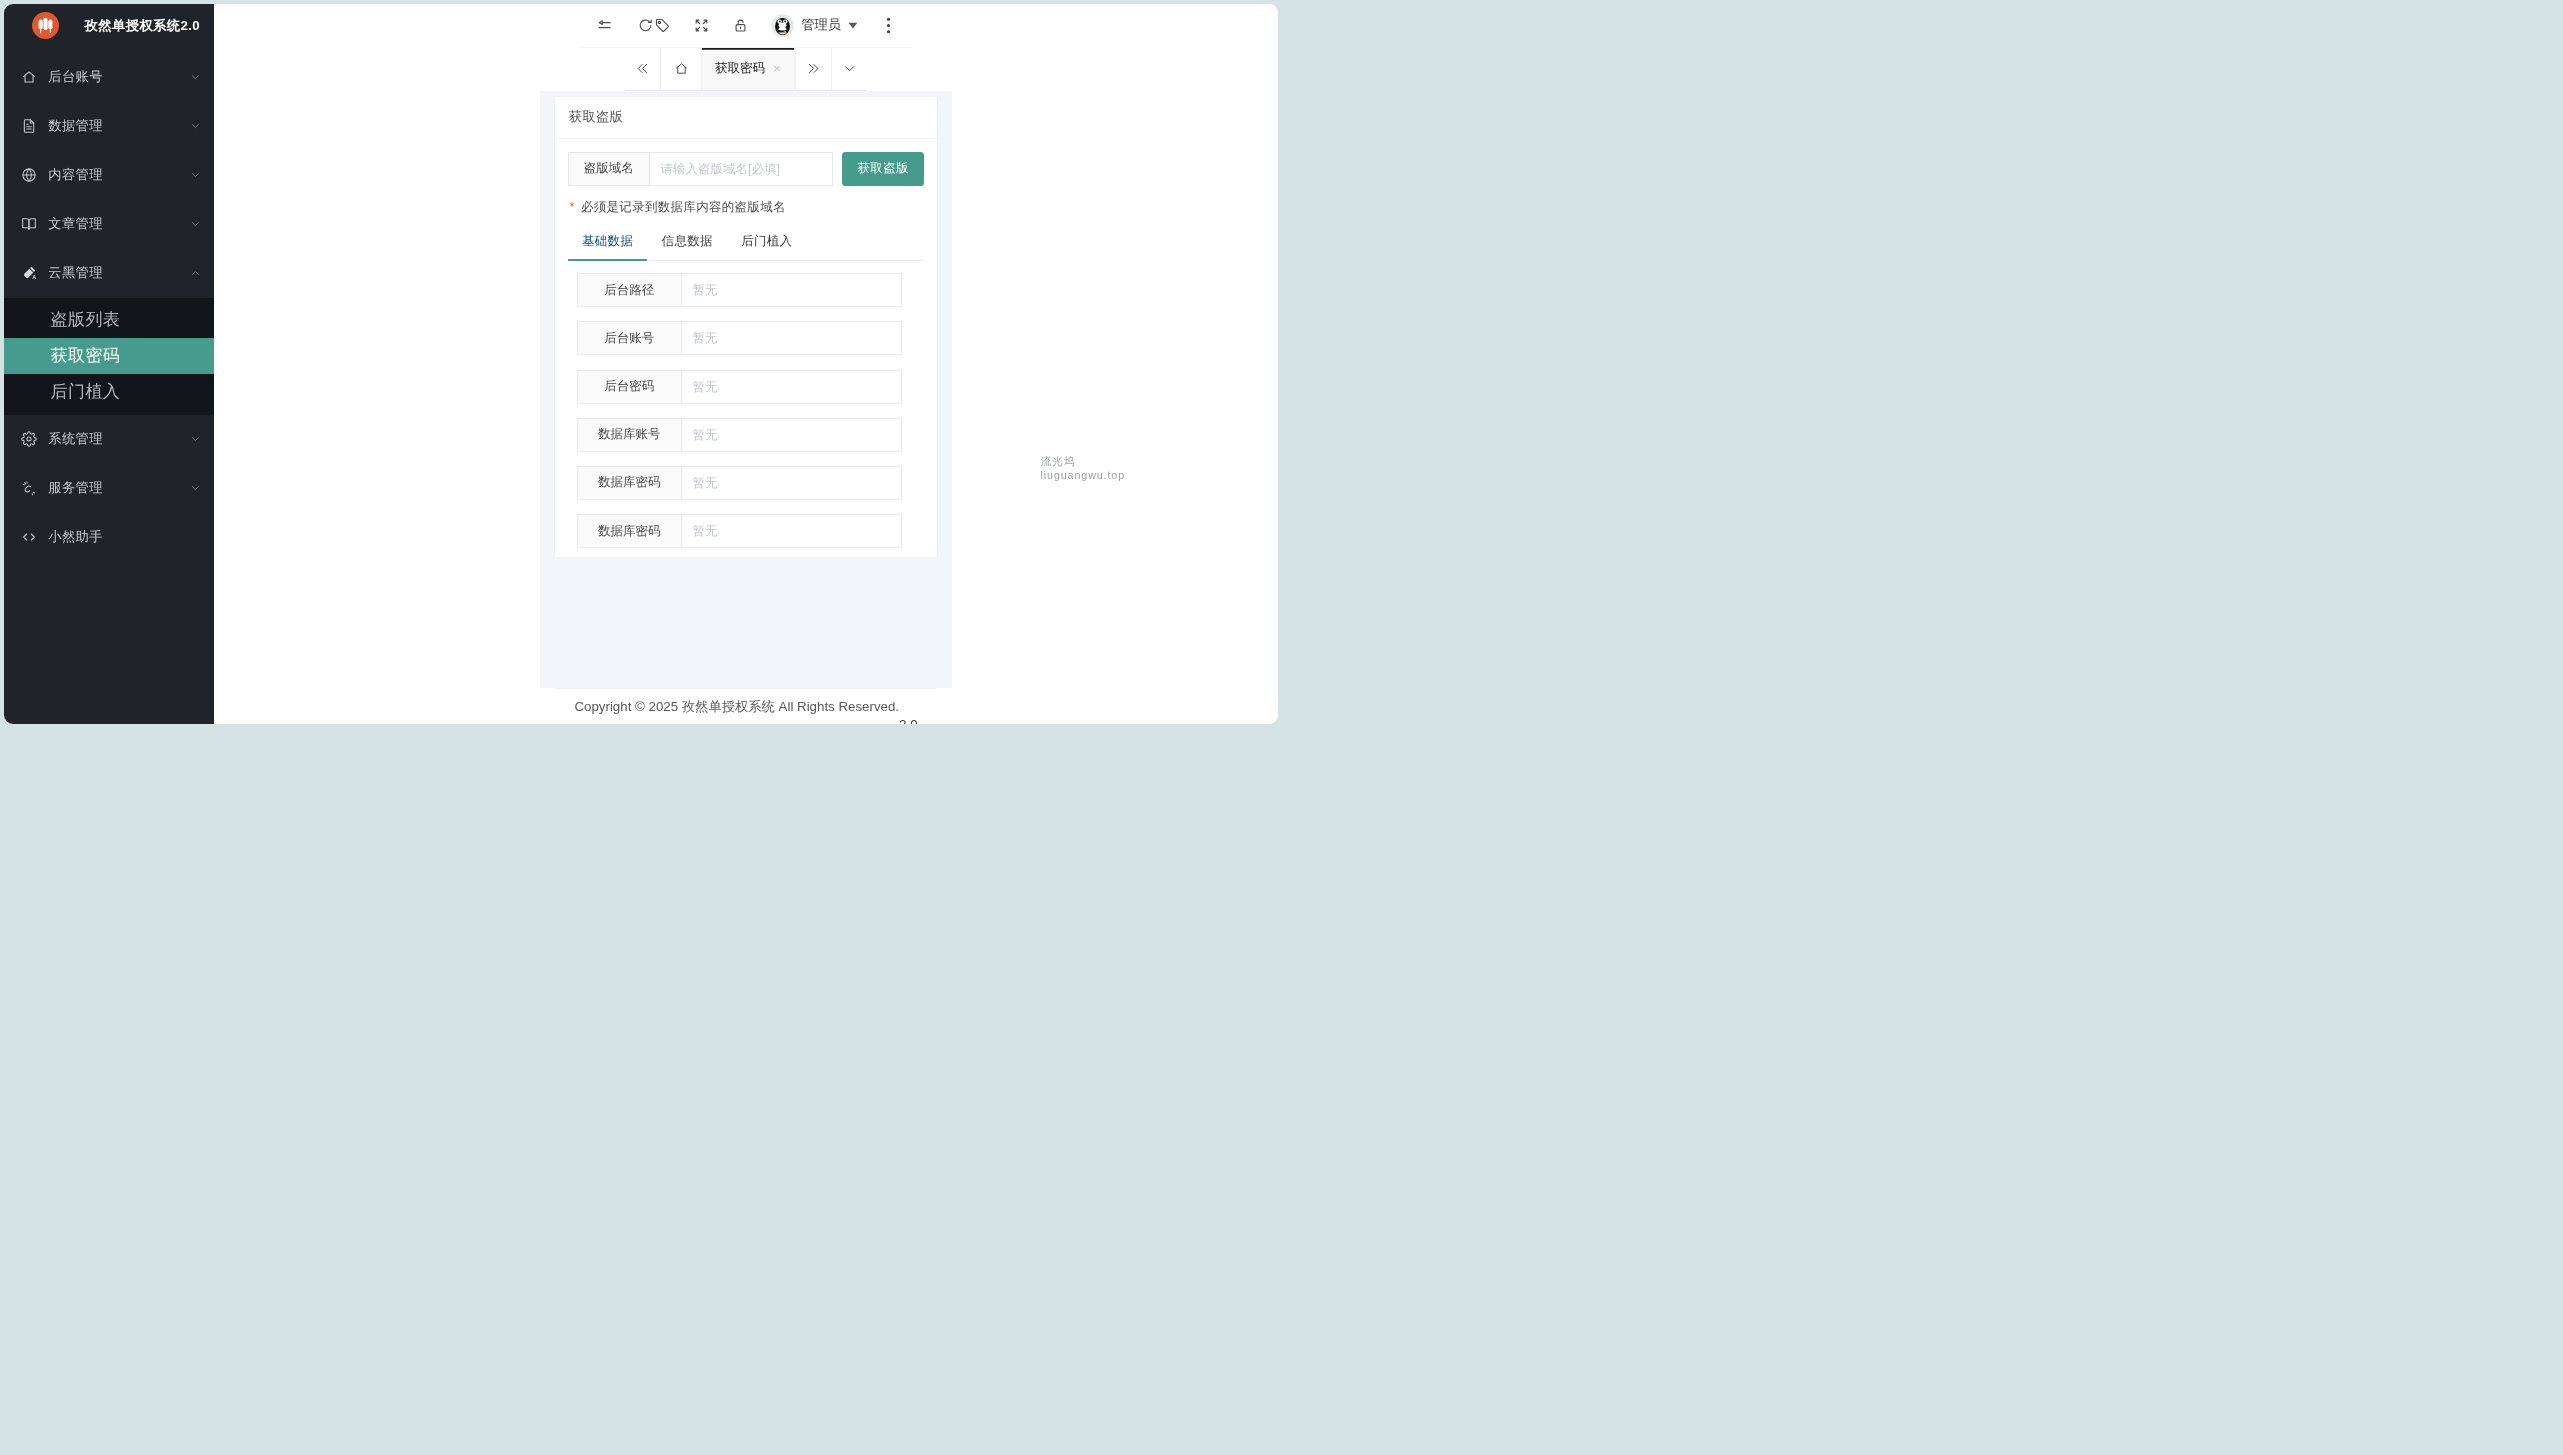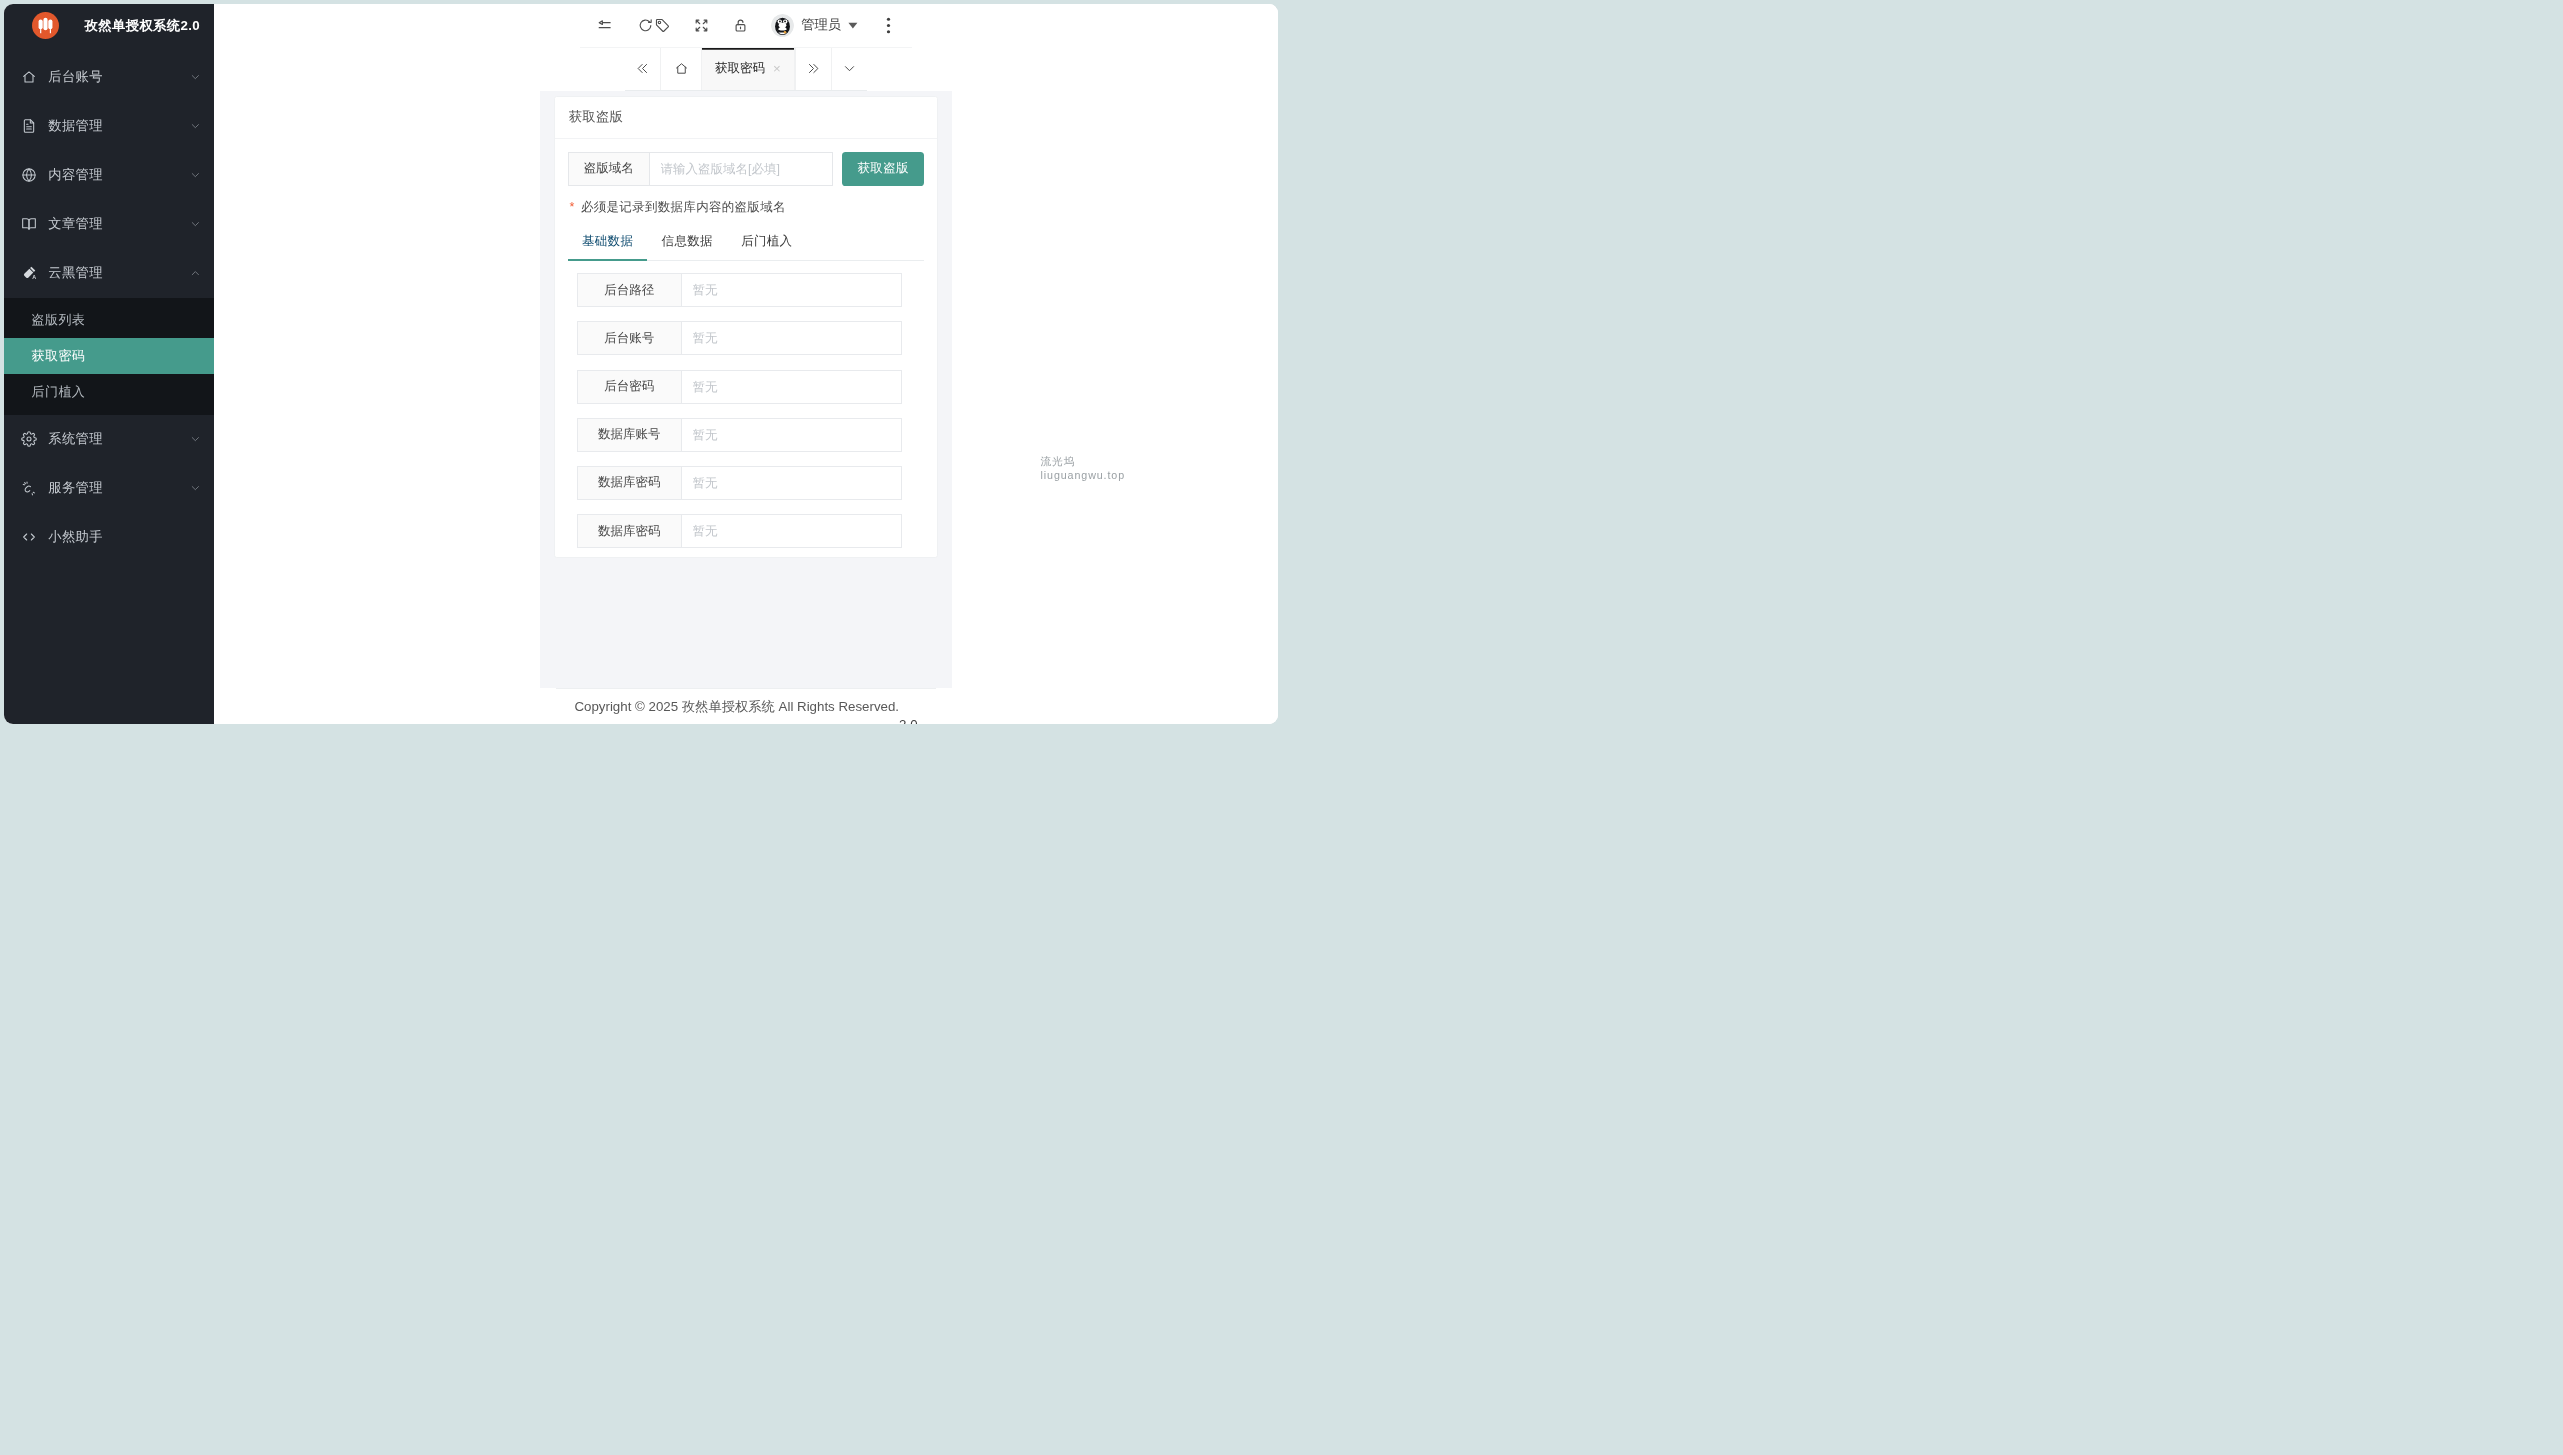--- a/index.html
+++ b/index.html
@@ -14,21 +14,21 @@
   .logo-mark svg { width:27px; height:27px; display:block; }
   .logo-title { color:#ffffff; font-size:13.3px; font-weight:bold; margin-left:26px; letter-spacing:0.4px; white-space:nowrap; }
   .nav { padding-top:5.3px; flex:1; }
   .menu-item { height:49px; display:flex; align-items:center; padding:0 12.5px 0 17px; cursor:pointer; }
   .mi-icon { width:16px; height:16px; margin-right:11.6px; color:#c2c8ce; flex-shrink:0; }
   .mi-icon svg { width:16px; height:16px; display:block; }
   .mi-label { flex:1; font-size:13.3px; color:#c7ccd2; letter-spacing:0.4px; }
   .mi-chevron { width:10.7px; height:10.7px; color:#8f959c; }
   .mi-chevron svg { width:10.7px; height:10.7px; display:block; }
   .submenu { background:#121519; padding:4.4px 0; }
-  .submenu-item { height:36px; line-height:36px; padding-left:28px; font-size:13px; color:#b3b9bf; cursor:pointer; letter-spacing:0.4px; }
+  .submenu-item { height:36px; line-height:36px; padding-left:47px; font-size:17px; color:#b3b9bf; cursor:pointer; letter-spacing:0.4px; }
   .submenu-item.active { background:#459b8c; color:#ffffff; }
 
   
   .main { flex:1; min-width:0; display:flex; flex-direction:column; background:#fff;align-items:center; }
 
   .topbar { height:44px; flex-shrink:0; display:flex; align-items:center; padding:0 15px 0 16px; border-bottom:0.9px solid #f3f4f5; background:#fff; }
   .tb-icon { display:flex; align-items:center; justify-content:center; cursor:pointer; color:#4e4e4e; }
   .tb-icon svg { display:block; }
   .icon-collapse svg, .icon-refresh svg { width:17px; height:17px; }
   .icon-refresh { margin-left:24px; }

